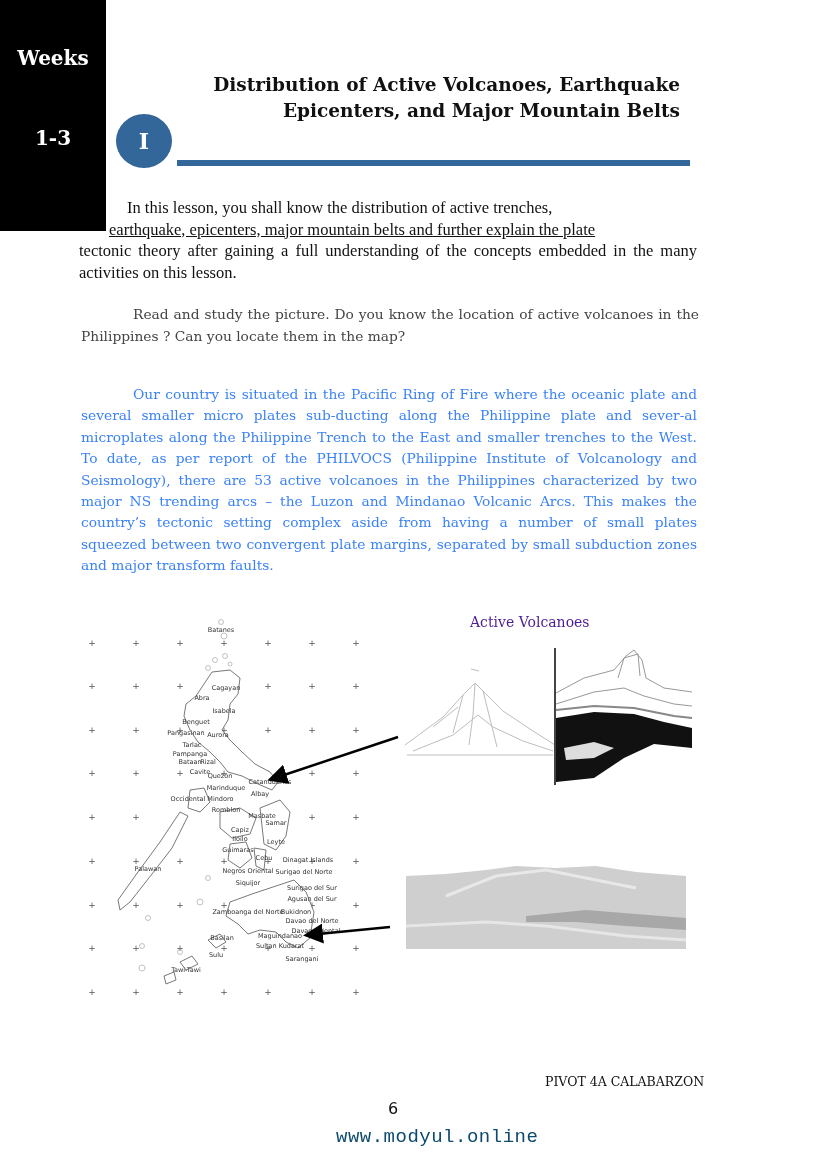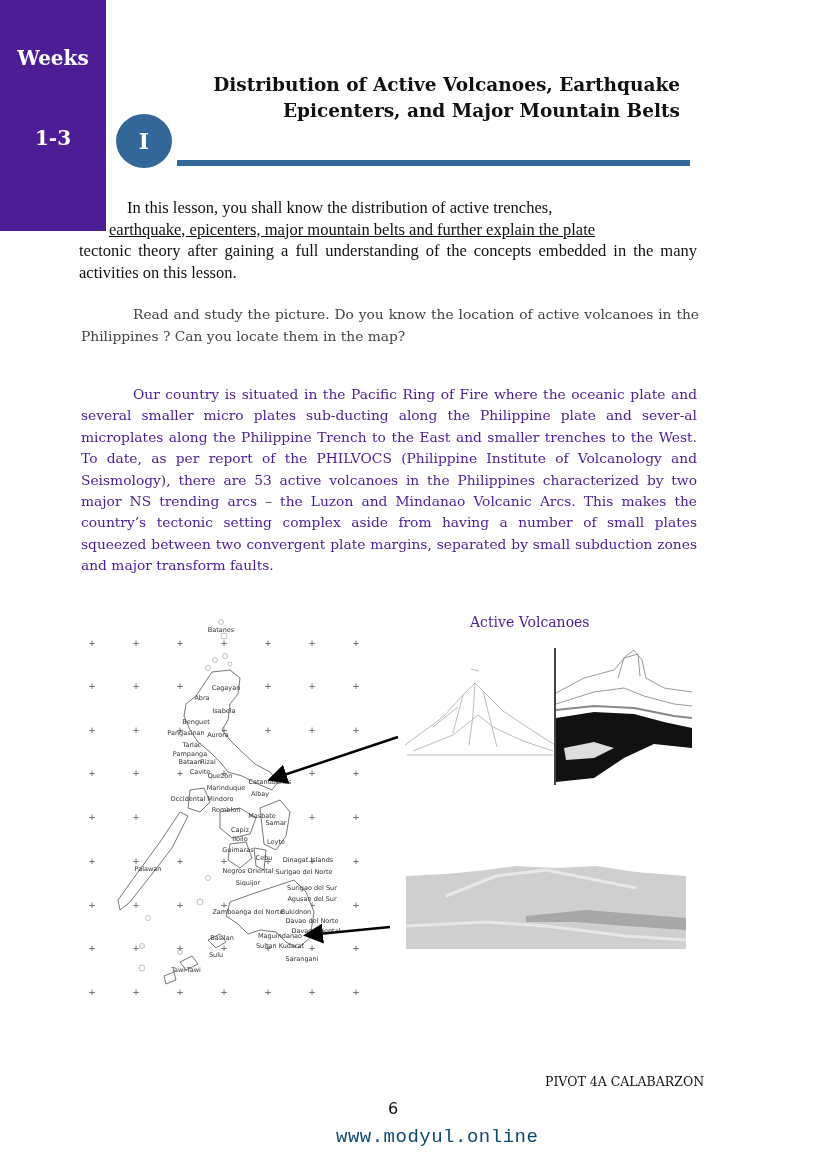--- a/index.html
+++ b/index.html
@@ -1,28 +1,28 @@
 <!DOCTYPE html>
 <html><head>
 <meta charset="utf-8">
 <style>
   html, body { margin:0; padding:0; background:#ffffff; }
   body { width:826px; height:1169px; position:relative; overflow:hidden; font-family:"DejaVu Serif", serif; color:#222; }
-  .sidebar { position:absolute; left:0; top:0; width:106px; height:231px; background:#4c1d95; }
+  .sidebar { position:absolute; left:0; top:0; width:106px; height:231px; background:#000000; }
   .sidebar .weeks { position:absolute; top:46px; left:0; width:106px; text-align:center; color:#fff; font-weight:bold; font-size:20px; font-family:"DejaVu Serif", serif; }
   .sidebar .range { position:absolute; top:126px; left:0; width:106px; text-align:center; color:#fff; font-weight:bold; font-size:20px; font-family:"DejaVu Serif", serif; }
   .badge { position:absolute; left:116px; top:114px; width:56px; height:54px; border-radius:50%; background:#336699; color:#fff; font-weight:bold; font-size:22px; display:flex; align-items:center; justify-content:center; font-family:"DejaVu Serif", serif; }
   .title { position:absolute; left:160px; top:72px; width:520px; text-align:right; font-weight:bold; font-size:18.5px; line-height:26px; color:#111; font-family:"DejaVu Serif", serif; }
   .rule { position:absolute; left:177px; top:160px; width:513px; height:6px; background:#336699; }
   .para { position:absolute; left:79px; width:618px; font-family:"Liberation Serif", serif; font-size:16.5px; line-height:21.5px; text-align:justify; color:#222; }
   .p1 { top:197px; color:#111; }
   .p1 .indent1 { display:block; padding-left:48px; }
   .p1 .indent2 { display:block; padding-left:30px;text-decoration:underline; }
   .p2 { left:81px; top:303px; color:#444; font-family:"DejaVu Serif", serif; font-size:13.8px; line-height:22px; }
-  .p3 { left:81px; top:384px; color:#4c1d95; font-family:"DejaVu Serif", serif; font-size:13.8px; line-height:21.4px; width:616px; }
+  .p3 { left:81px; top:384px; color:#3b82f6; font-family:"DejaVu Serif", serif; font-size:13.8px; line-height:21.4px; width:616px; }
   .indent { display:inline-block; width:52px; }
   .map { position:absolute; left:80px; top:612px; width:300px; height:395px; }
   .caption { position:absolute; left:470px; top:614px; font-family:"DejaVu Serif", serif; font-size:14px; color:#4c1d95; }
   .photo { position:absolute; background:#fff; overflow:hidden; }
   .photo1 { left:403px; top:655px; width:155px; height:105px; }
   .photo2 { left:554px; top:648px; width:140px; height:137px; }
   .photo3 { left:406px; top:866px; width:280px; height:83px; }
   .footer-brand { position:absolute; left:545px; top:1074px; font-family:"DejaVu Serif", serif; font-size:12.5px; color:#111; }
   .page-num { position:absolute; left:388px; top:1099px; font-family:"DejaVu Sans", sans-serif; font-size:16px; color:#111; }
   .watermark { position:absolute; left:336px; top:1126px; font-family:Liberation Mono, monospace; font-size:19px; color:#0c4a6e; letter-spacing:0.5px; }

